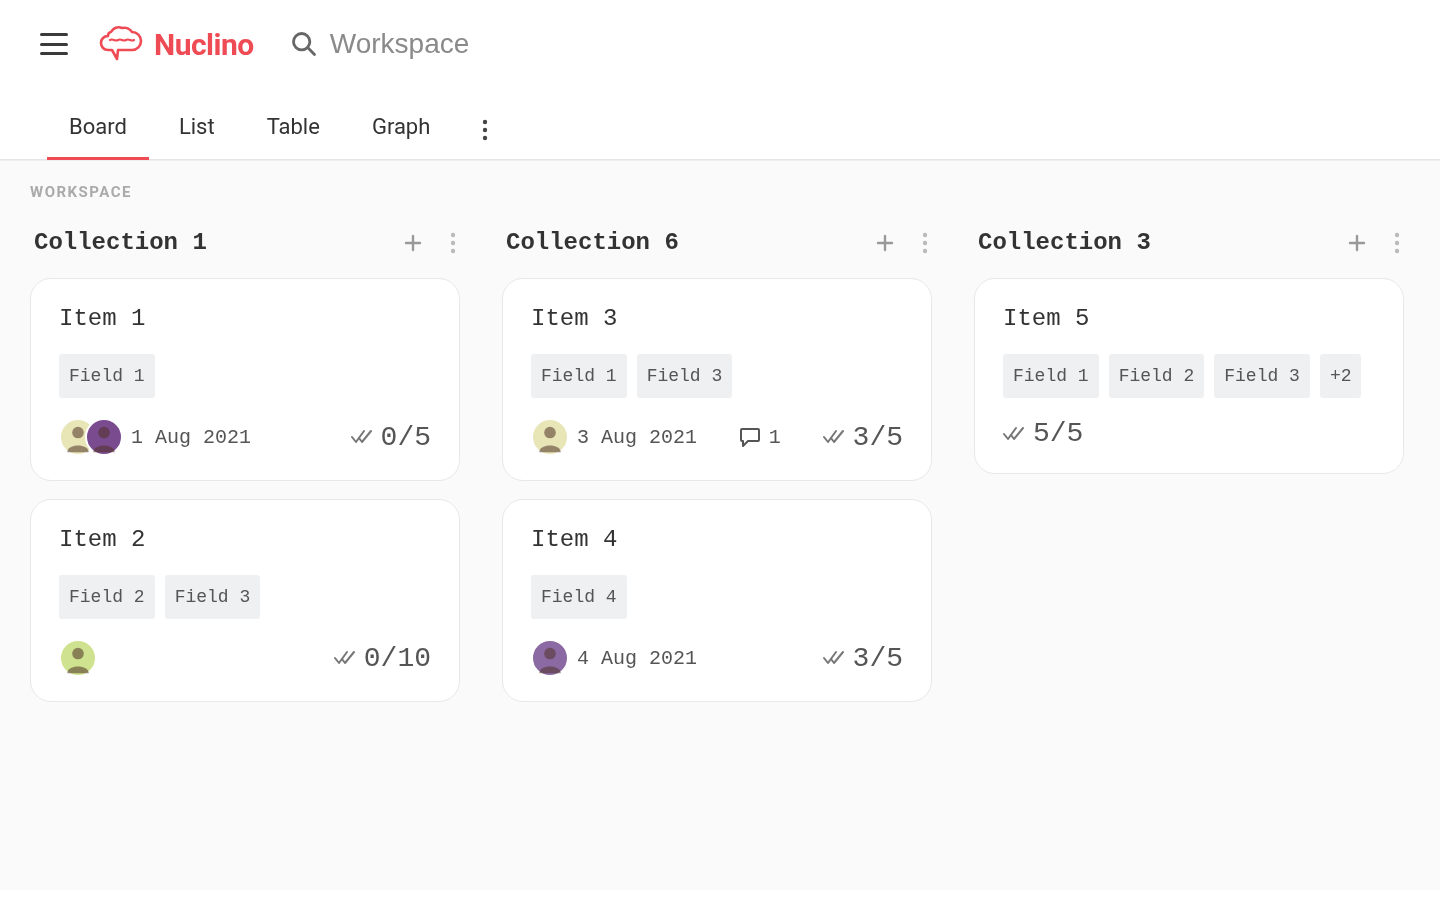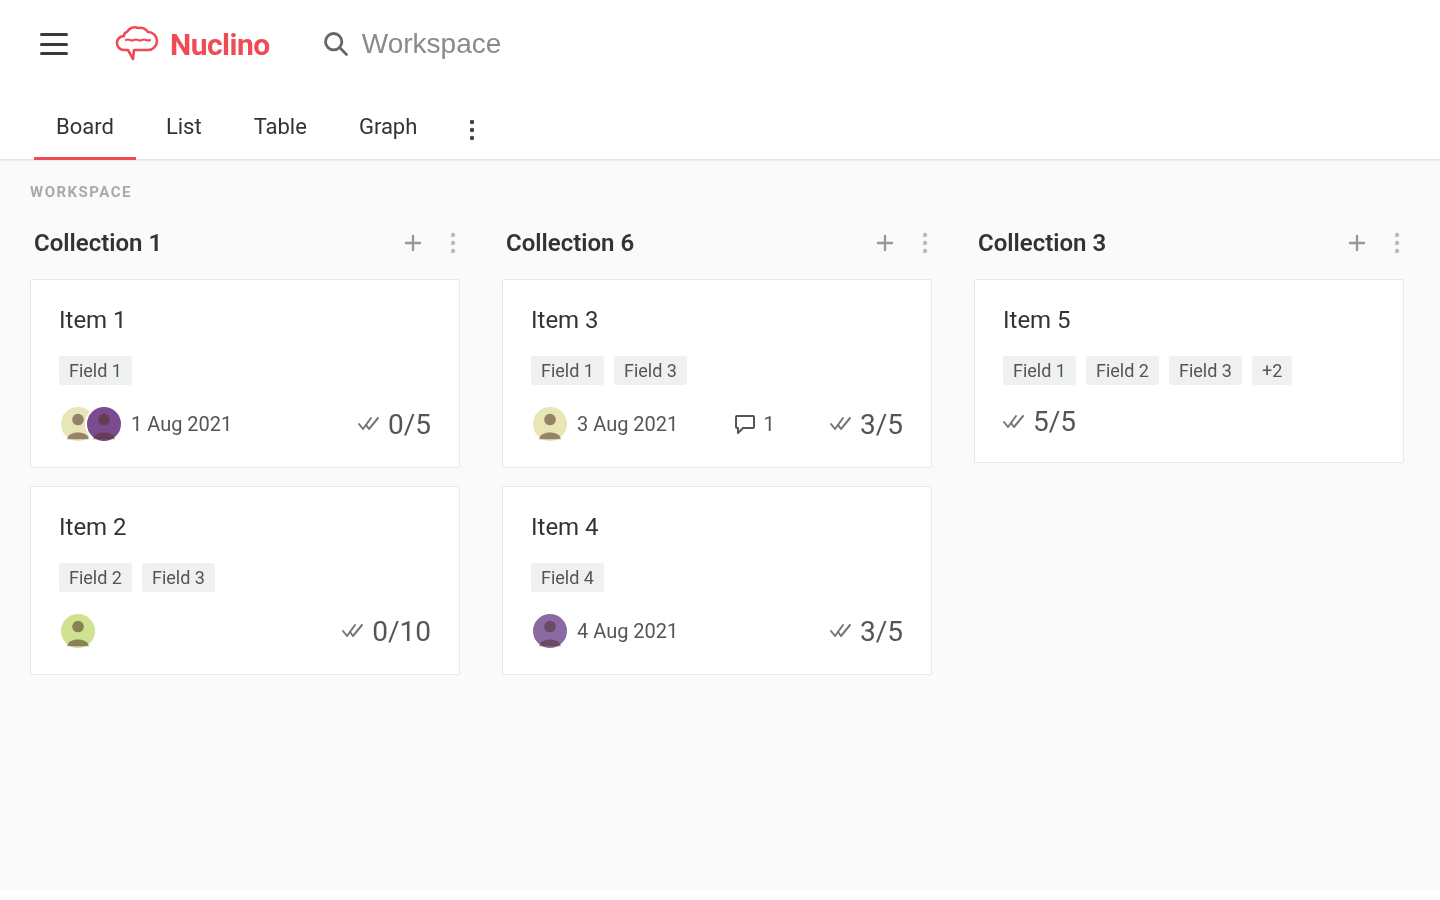--- a/index.html
+++ b/index.html
@@ -9,21 +9,21 @@
     color: #2c2c2c;
     width: 1440px;
     height: 900px;
     overflow: hidden;
   }
   
   .topbar {
     display: flex;
     align-items: center;
     padding: 24px 34px 16px 40px;
-    gap: 46px;
+    gap: 30px;
   }
   .hamburger {
     width: 28px; height: 22px;
     display: flex; flex-direction: column; justify-content: space-between;
     cursor: pointer;
   }
   .hamburger span { display: block; height: 3px; background: #3a3a3a; border-radius: 2px; }
   .logo-wrap { display: flex; align-items: center; gap: 10px; }
   .brain-icon svg { display:block; }
   .logo-text {
@@ -45,21 +45,21 @@
     width: 500px;
     background: transparent;
   }
   .search-input::placeholder { color: #8a8a8a; }
 
   
   .tabs-row {
     display: flex;
     align-items: center;
     gap: 44px;
-    padding: 0 52px;
+    padding: 0 65px;
     border-bottom: 1px solid #e5e5e5;
     margin-top: 20px;
   }
   .tab {
     font-size: 22px;
     color: #333;
     padding: 14px 4px 20px 4px;
     cursor: pointer;
     position: relative;
   }
@@ -92,20 +92,21 @@
     color: #aaa;
     margin-bottom: 28px;
   }
   .columns {
     display: flex;
     gap: 42px;
   }
   .column {
     width: 430px;
     flex: 0 0 auto;
+    font-family: Liberation Mono, monospace;
   }
   .column-header {
     display: flex;
     align-items: center;
     justify-content: space-between;
     margin-bottom: 22px;
     padding: 0 4px;
   }
   .column-title {
     font-size: 24px;
@@ -113,36 +114,36 @@
     color: #333;
   }
   .column-actions {
     display: flex; gap: 28px; align-items: center;
     color: #999;
   }
   .icon-btn { cursor: pointer; display:flex; align-items:center; justify-content:center;}
   .card {
     background: #fff;
     border: 1px solid #e8e8e8;
-    border-radius: 2px;
+    border-radius: 21px;
     padding: 26px 28px 24px 28px;
     margin-bottom: 18px;
     cursor: pointer;
   }
   .card-title {
     font-size: 24px;
     color: #333;
     margin-bottom: 22px;
   }
   .tags { display: flex; gap: 10px; flex-wrap: wrap; margin-bottom: 20px;}
   .tag {
     background: #eef0f1;
     color: #555;
     font-size: 18px;
-    padding: 4px 10px;
+    padding: 12px 10px;
     border-radius: 3px;
   }
   .card-footer {
     display: flex;
     align-items: center;
     justify-content: space-between;
     gap: 18px;
   }
   .left-group { display:flex; align-items:center; gap: 8px;}
   .mid-group { display:flex; align-items:center; gap: 8px; color:#555; font-size:20px;}

